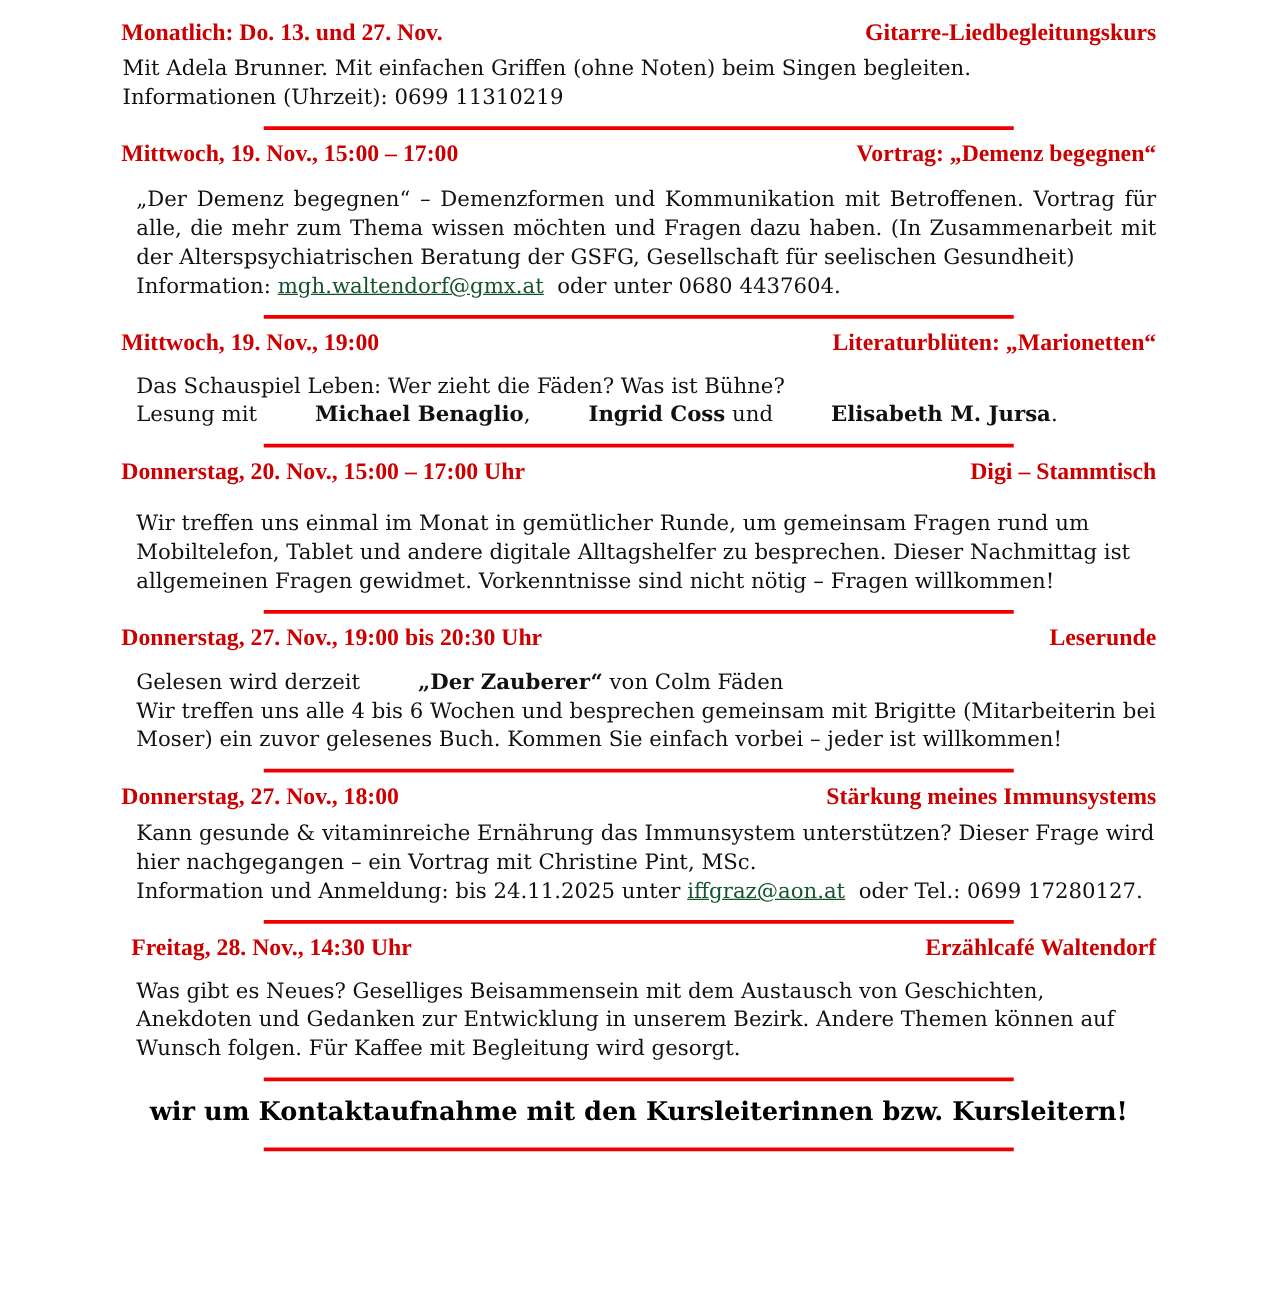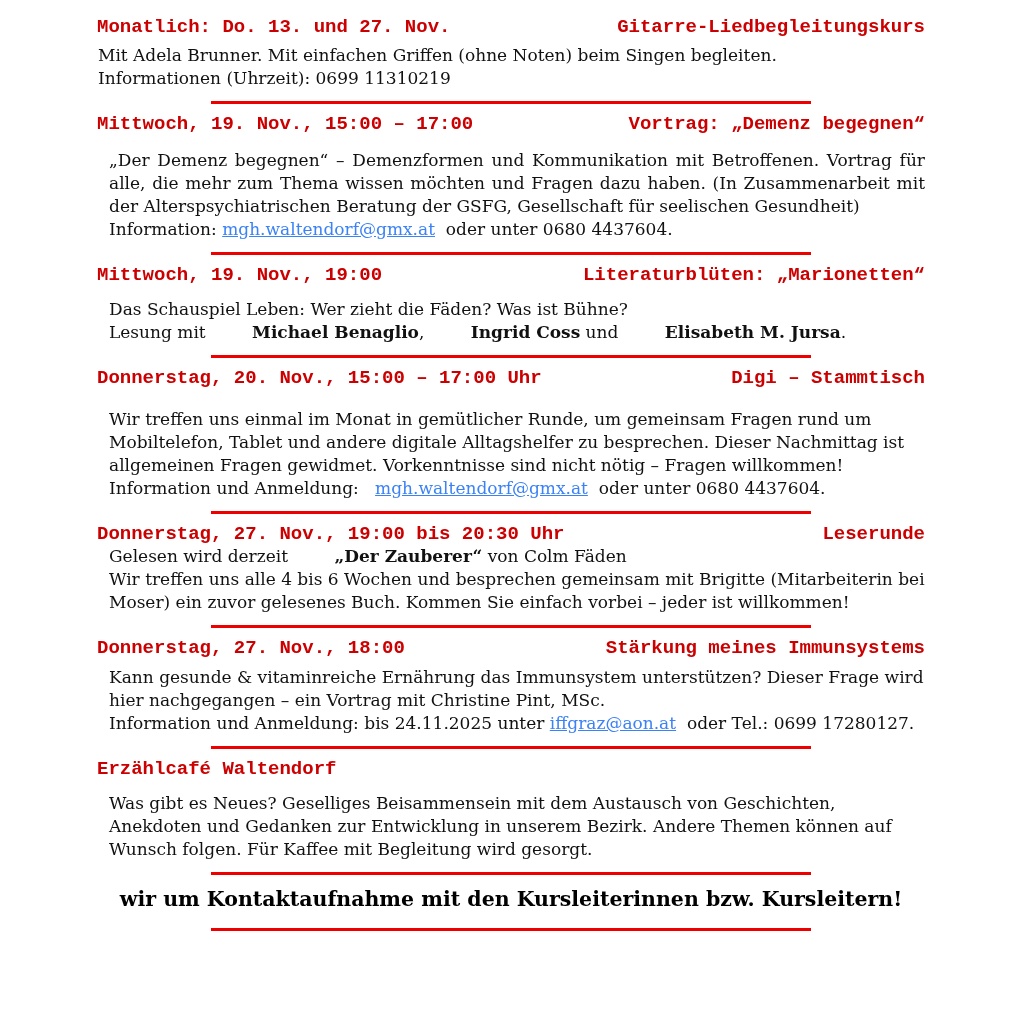--- a/index.html
+++ b/index.html
@@ -16,51 +16,51 @@
     height: 1033px;
     padding: 16px 97px 0 97px;
     background: #ffffff;
     font-family: "DejaVu Serif", serif;
     color: #111111;
   }
   .hdr {
     display: flex;
     justify-content: space-between;
     align-items: baseline;
-    font-family: Liberation Mono, monospace;
+    font-family: Liberation Serif, serif;
     font-weight: 700;
     font-size: 19px;
     line-height: 22px;
     color: #CC0000;
   }
   .hdr .title { text-align: right; white-space: nowrap; }
   .hdr .date  { white-space: nowrap; }
   .body {
     padding-left: 12px;
     font-size: 17px;
     line-height: 23px;
   }
   section:nth-of-type(1) .body { padding-left: 1px; }
   section:nth-of-type(1) .hdr { margin-bottom: 6px; }
   section:nth-of-type(2) .hdr { margin-bottom: 14px; }
   section:nth-of-type(3) .hdr { margin-bottom: 12px; }
   section:nth-of-type(4) .hdr { margin-bottom: 19px; }
-  section:nth-of-type(5) .hdr { }
+  section:nth-of-type(5) .hdr { margin-bottom: 13px; }
   section:nth-of-type(6) .hdr { margin-bottom: 7px; }
   section:nth-of-type(7) .hdr { margin-bottom: 12px; }
   section:nth-of-type(7) .hdr .date { padding-left: 8px; }
   .para {
     margin: 0;
     white-space: pre-wrap;
   }
   .para.justify { text-align: justify; }
   .bold { font-weight: 700; margin-left: 41px; }
   .underline { }
   a.link {
-    color: #3b82f6;
+    color: #14532d;
     text-decoration: underline;
     cursor: pointer;
   }
   .divider {
     width: 600px;
     height: 3px;
     background: #EE0000;
     margin: 11px auto 9px auto;
   }
   .footer {
@@ -112,21 +112,20 @@
         </div>
       </section>
       <div class="divider"></div>
       <section class="section">
         <div class="hdr">
           <span class="date">Donnerstag, 20. Nov., 15:00 – 17:00 Uhr</span>
           <span class="title">Digi – Stammtisch</span>
         </div>
         <div class="body">
           <p class="para"><span class="plain">Wir treffen uns einmal im Monat in gemütlicher Runde, um gemeinsam Fragen rund um Mobiltelefon, Tablet und andere digitale Alltagshelfer zu besprechen. Dieser Nachmittag ist allgemeinen Fragen gewidmet. Vorkenntnisse sind nicht nötig – Fragen willkommen!</span></p>
-          <p class="para"><span class="underline">Information und Anmeldung:</span><span class="plain">   </span><a class="link" href="#">mgh.waltendorf@gmx.at</a><span class="plain">  oder unter 0680 4437604.</span></p>
         </div>
       </section>
       <div class="divider"></div>
       <section class="section">
         <div class="hdr">
           <span class="date">Donnerstag, 27. Nov., 19:00 bis 20:30 Uhr</span>
           <span class="title">Leserunde</span>
         </div>
         <div class="body">
           <p class="para"><span class="plain">Gelesen wird derzeit </span><span class="bold">„Der Zauberer“</span><span class="plain"> von Colm Fäden</span></p>
@@ -140,20 +139,21 @@
           <span class="title">Stärkung meines Immunsystems</span>
         </div>
         <div class="body">
           <p class="para"><span class="plain">Kann gesunde &amp; vitaminreiche Ernährung das Immunsystem unterstützen? Dieser Frage wird hier nachgegangen – ein Vortrag mit Christine Pint, MSc.</span></p>
           <p class="para"><span class="underline">Information und Anmeldung:</span><span class="plain"> bis 24.11.2025 unter </span><a class="link" href="#">iffgraz@aon.at</a><span class="plain">  oder Tel.: 0699 17280127.</span></p>
         </div>
       </section>
       <div class="divider"></div>
       <section class="section">
         <div class="hdr">
+          <span class="date">Freitag, 28. Nov., 14:30 Uhr</span>
           <span class="title">Erzählcafé Waltendorf</span>
         </div>
         <div class="body">
           <p class="para"><span class="plain">Was gibt es Neues? Geselliges Beisammensein mit dem Austausch von Geschichten, Anekdoten und Gedanken zur Entwicklung in unserem Bezirk. Andere Themen können auf Wunsch folgen. Für Kaffee mit Begleitung wird gesorgt.</span></p>
         </div>
       </section>
       <div class="divider"></div>
     </div>
 
   <div class="footer">

